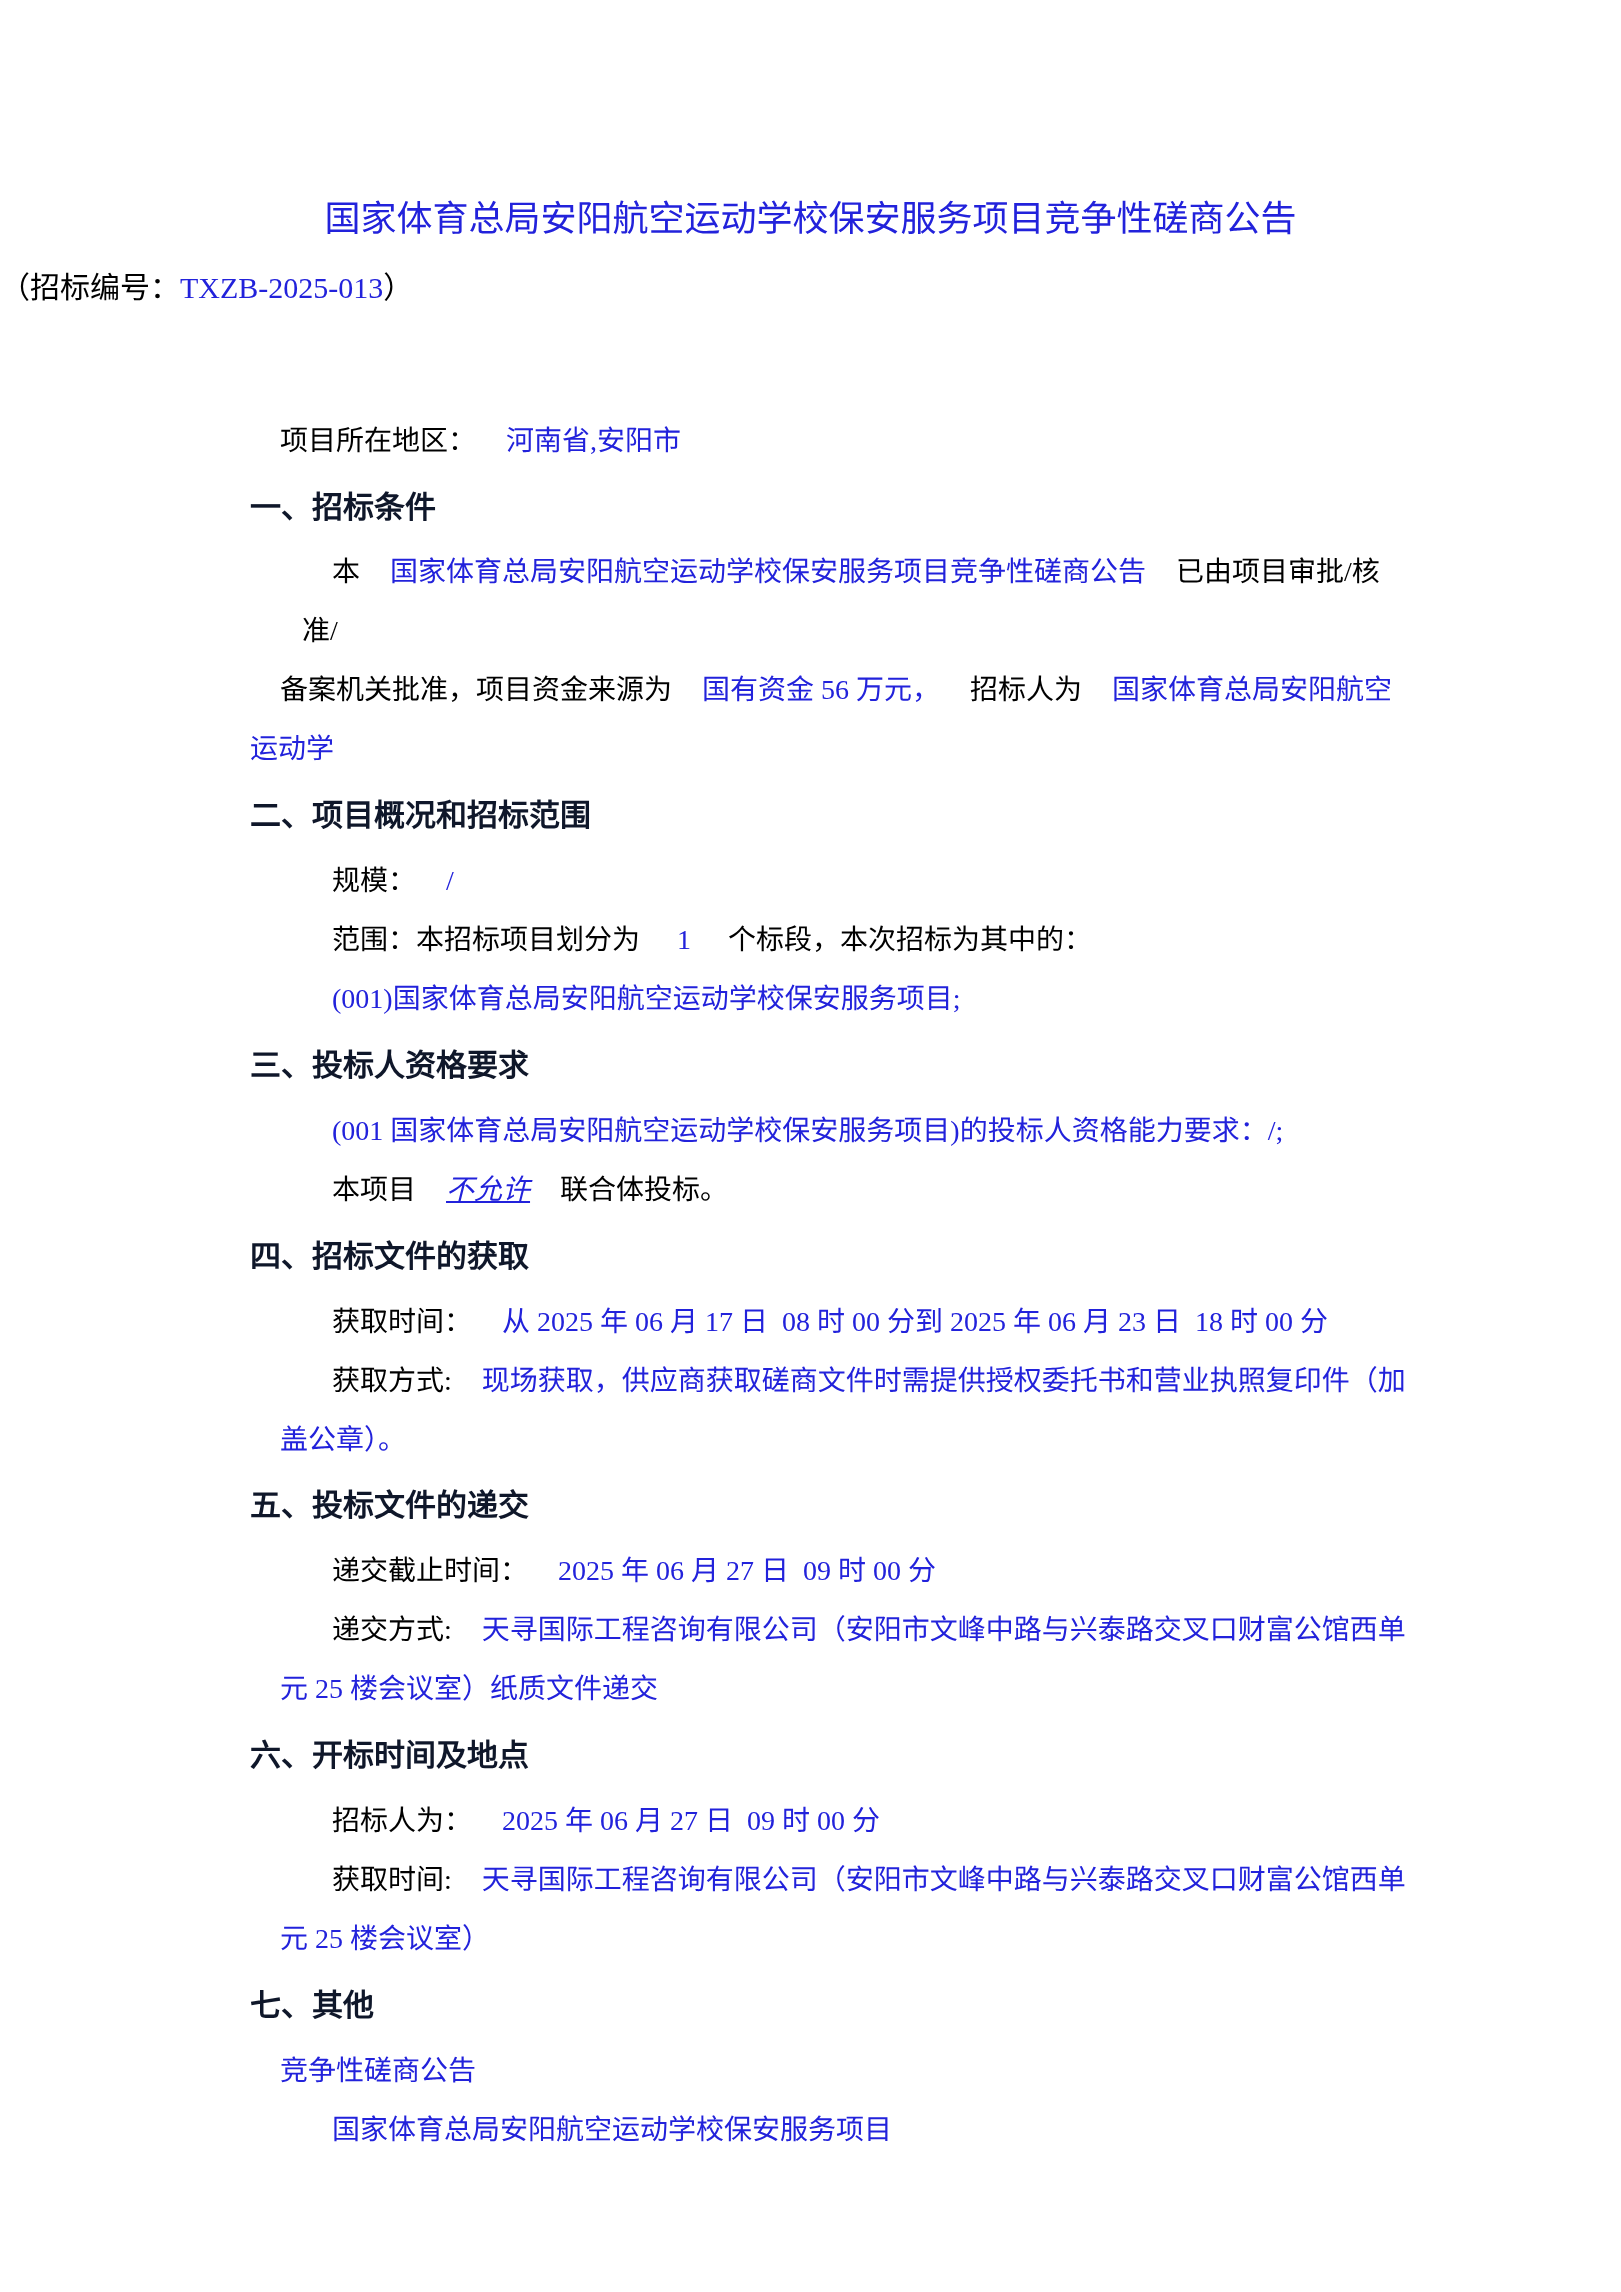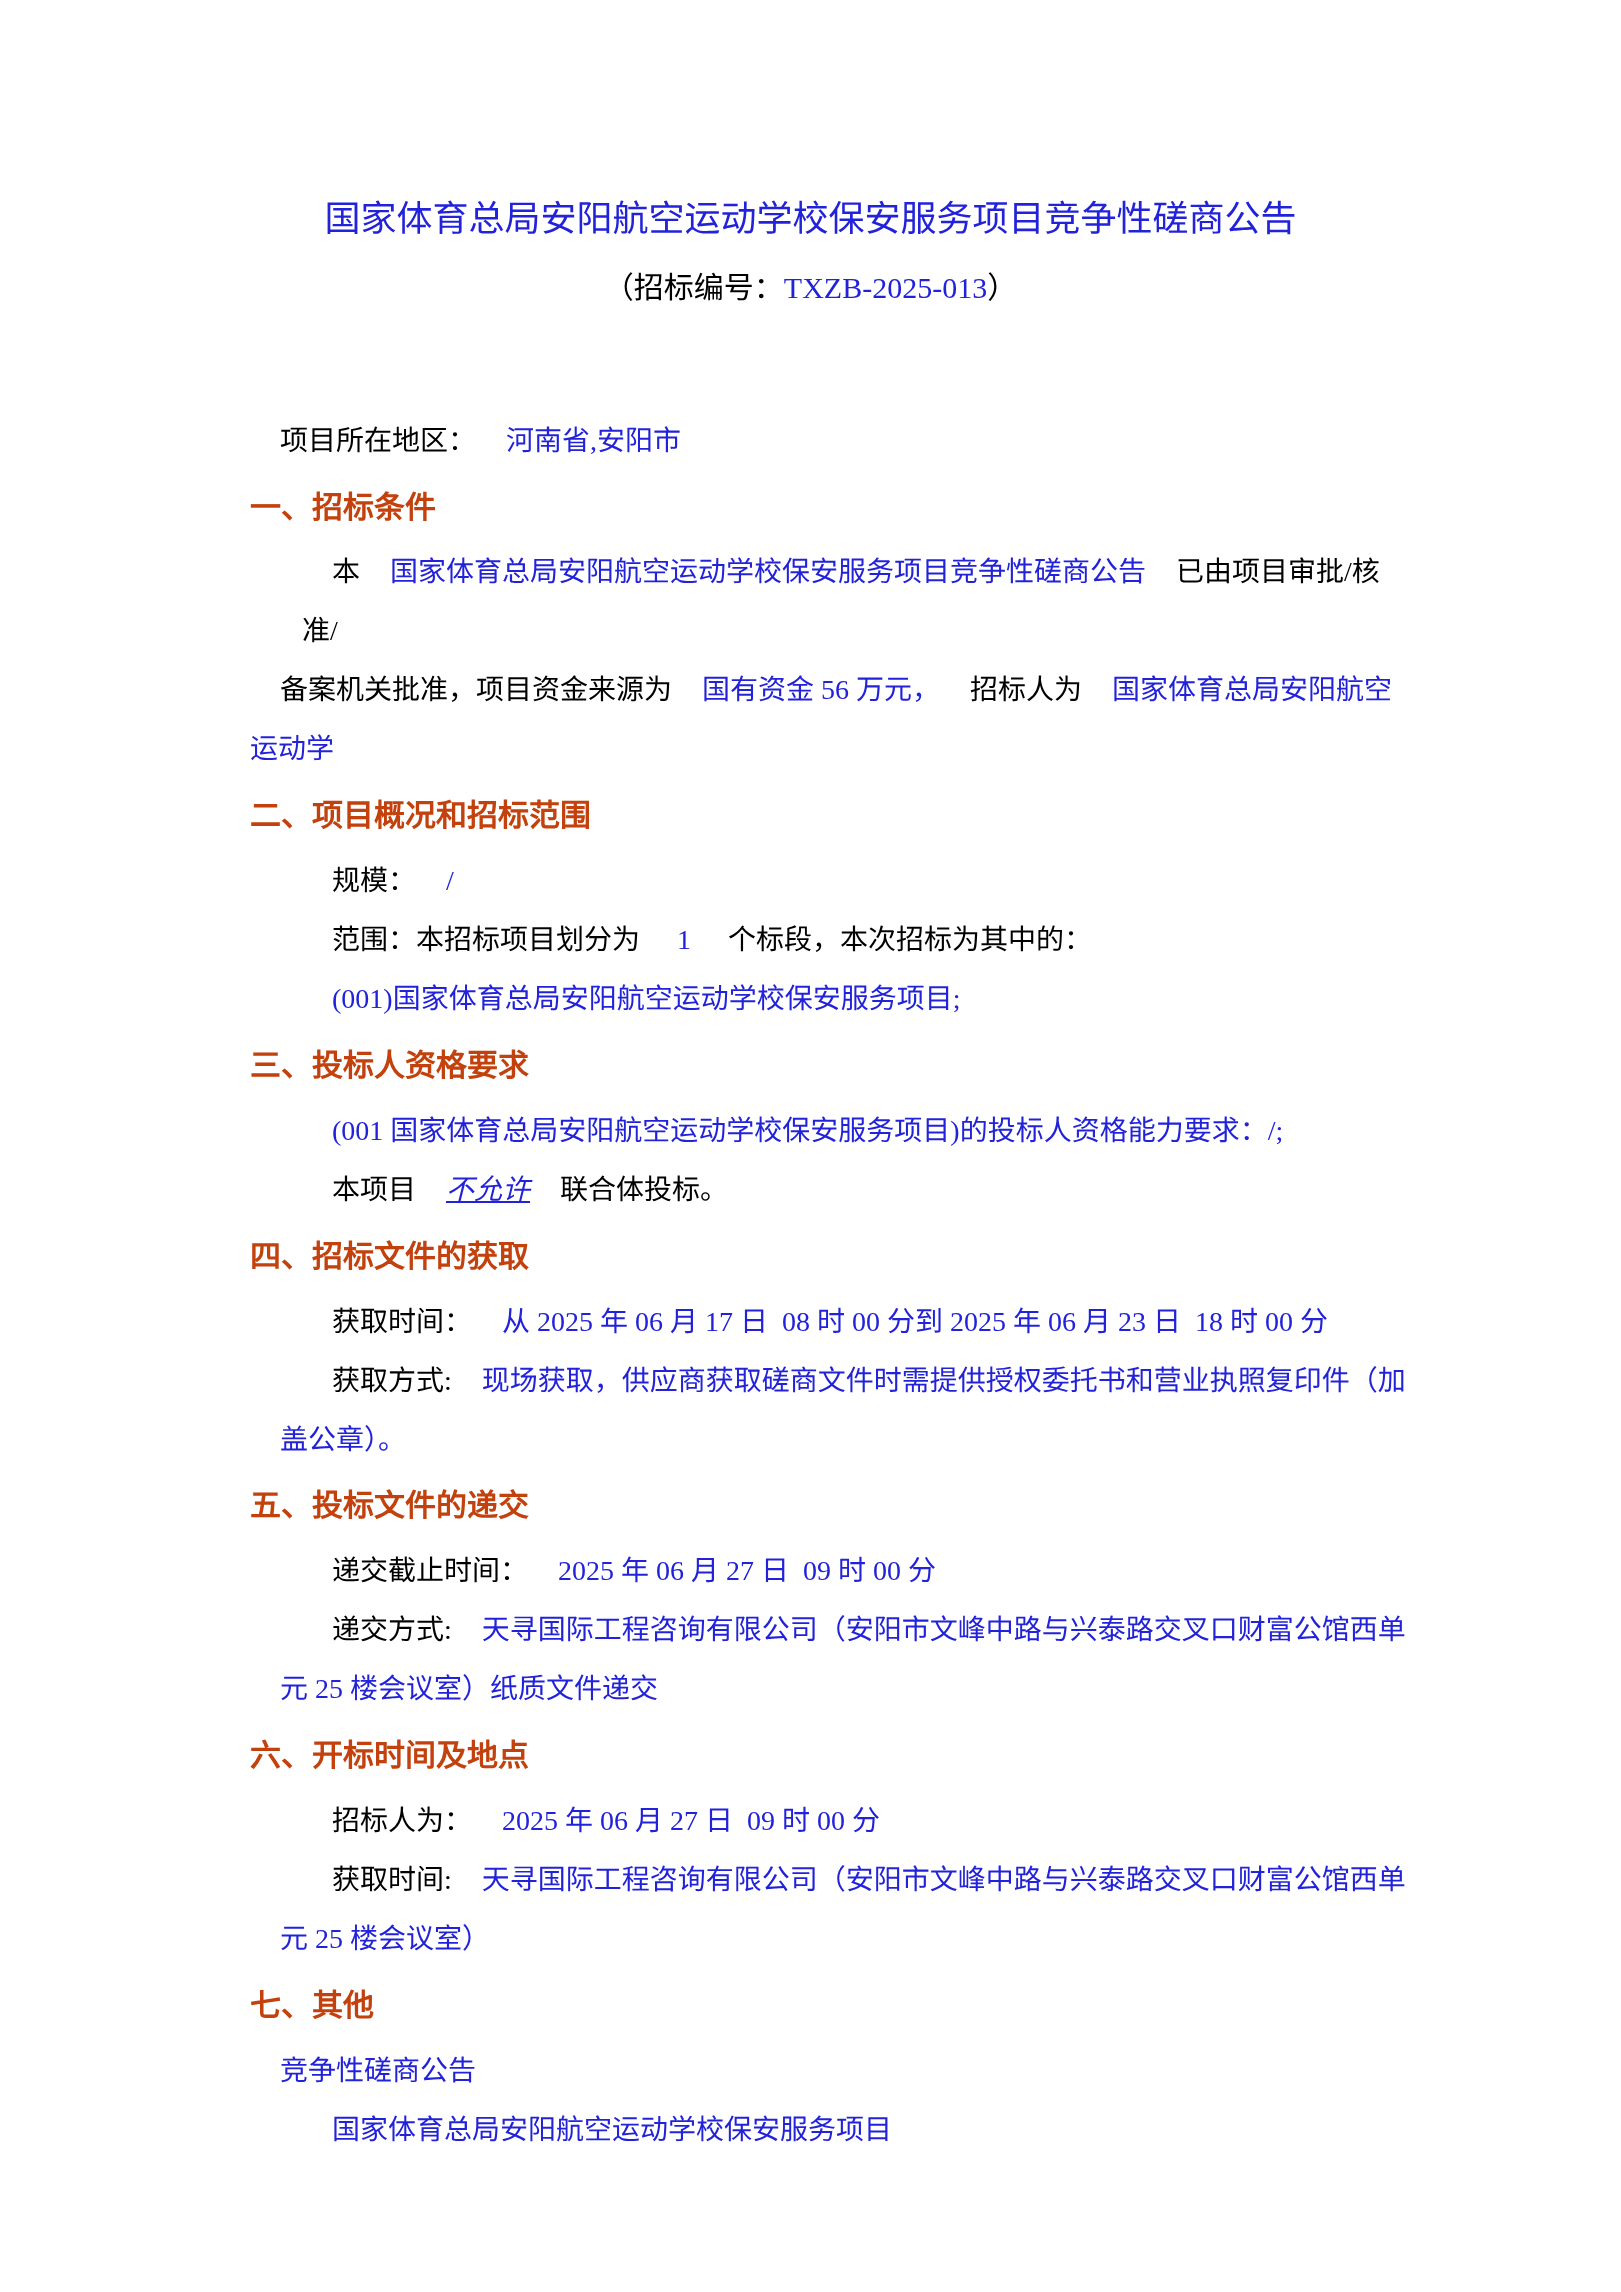--- a/index.html
+++ b/index.html
@@ -23,21 +23,20 @@
   .doc-title {
     margin-top: 192px;
     text-align: center;
     font-size: 36px;
     line-height: 55px;
     color: var(--accent, #2222DB);
     font-family: "Liberation Serif", "DejaVu Serif", serif;
   }
   .doc-subtitle {
     margin-top: 9.8px;
-    text-align: center;
     font-size: 30px;
     line-height: 61px;
     color: #000000;
   }
   .doc-subtitle .code {
     color: var(--accent, #2222DB);
   }
   .doc-body {
     margin-top: 93px;
     padding-left: 250px;
@@ -52,21 +51,21 @@
   .line.indent {
     padding-left: 52px;
   }
   .heading {
     font-family: "Liberation Sans", "DejaVu Sans", sans-serif;
     font-weight: bold;
     font-size: 31px;
     line-height: 59px;
     margin-top: 7.8px;
     margin-bottom: 5.9px;
-    color: #c2410c;
+    color: #0f172a;
     white-space: pre-wrap;
   }
   .seg { color: #000000; margin-left: 30px; }
   .seg.blue { color: var(--accent, #2222DB); }
   .seg.blue-i { color: var(--accent, #2222DB); font-style: italic; text-decoration: underline; }
 </style>
 </head>
 <body>
 
 <div class="doc-page">

